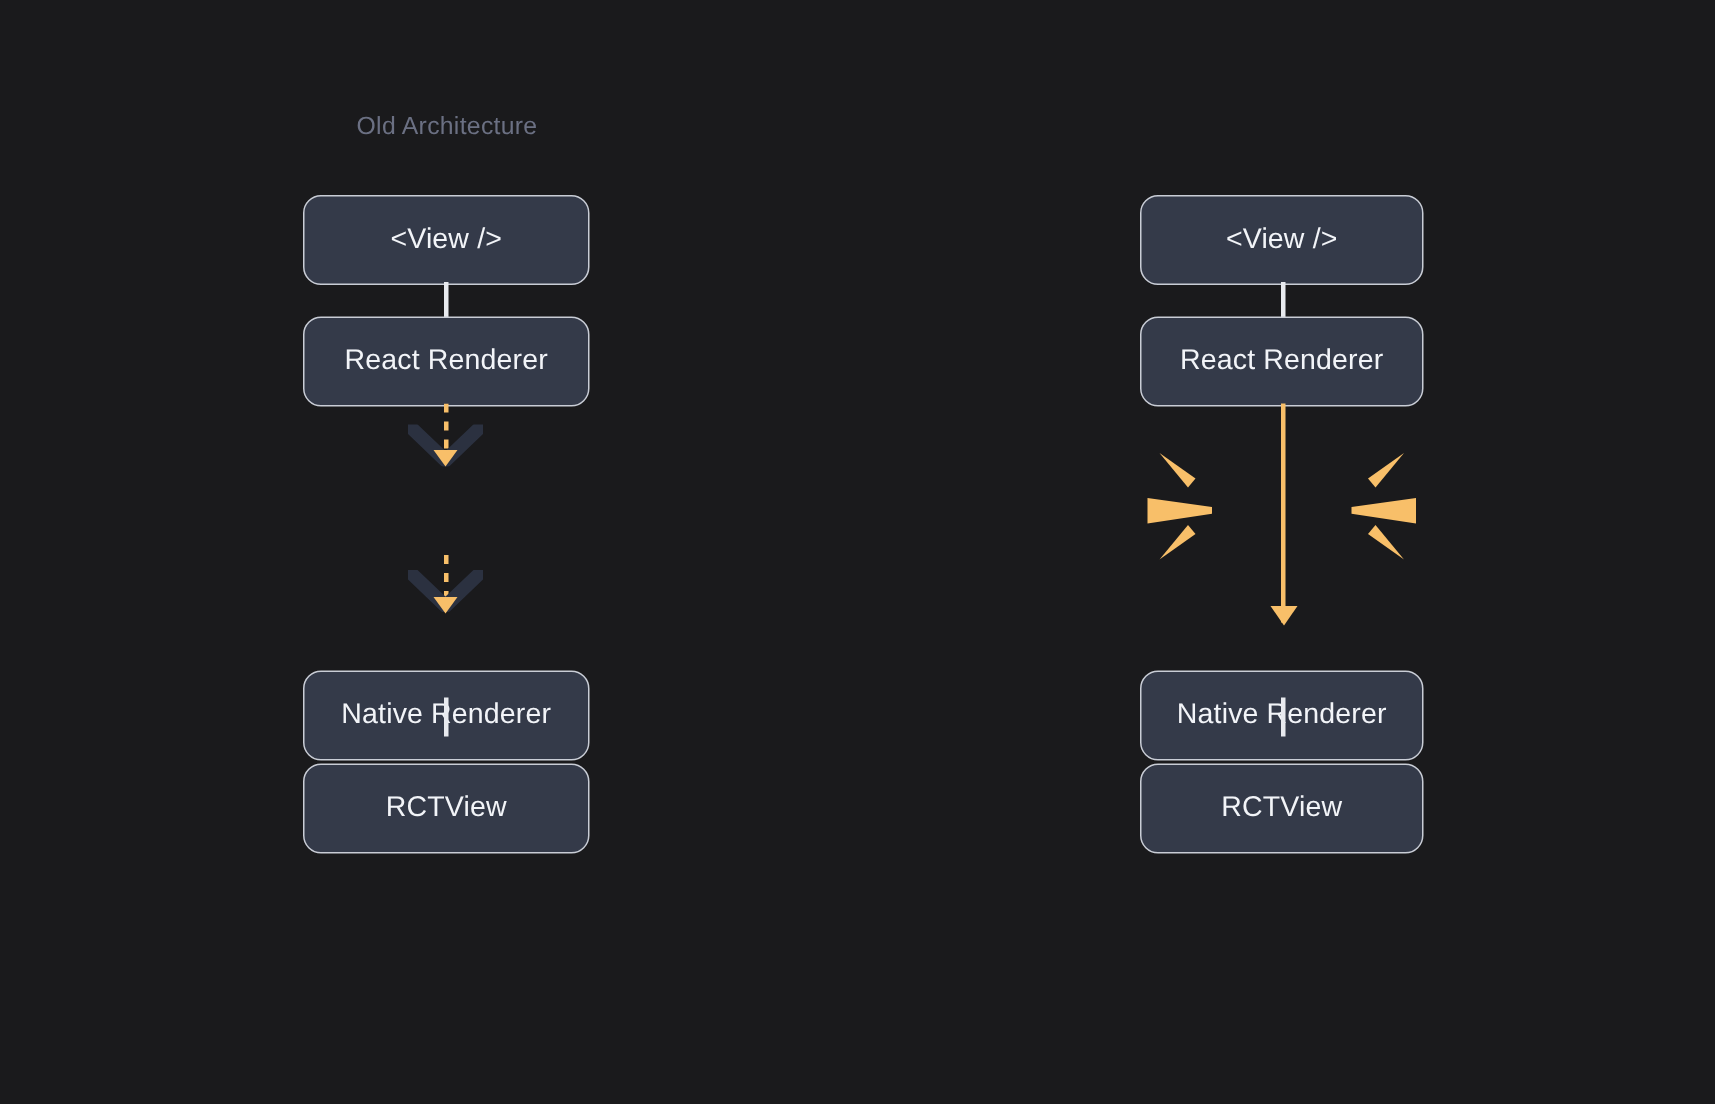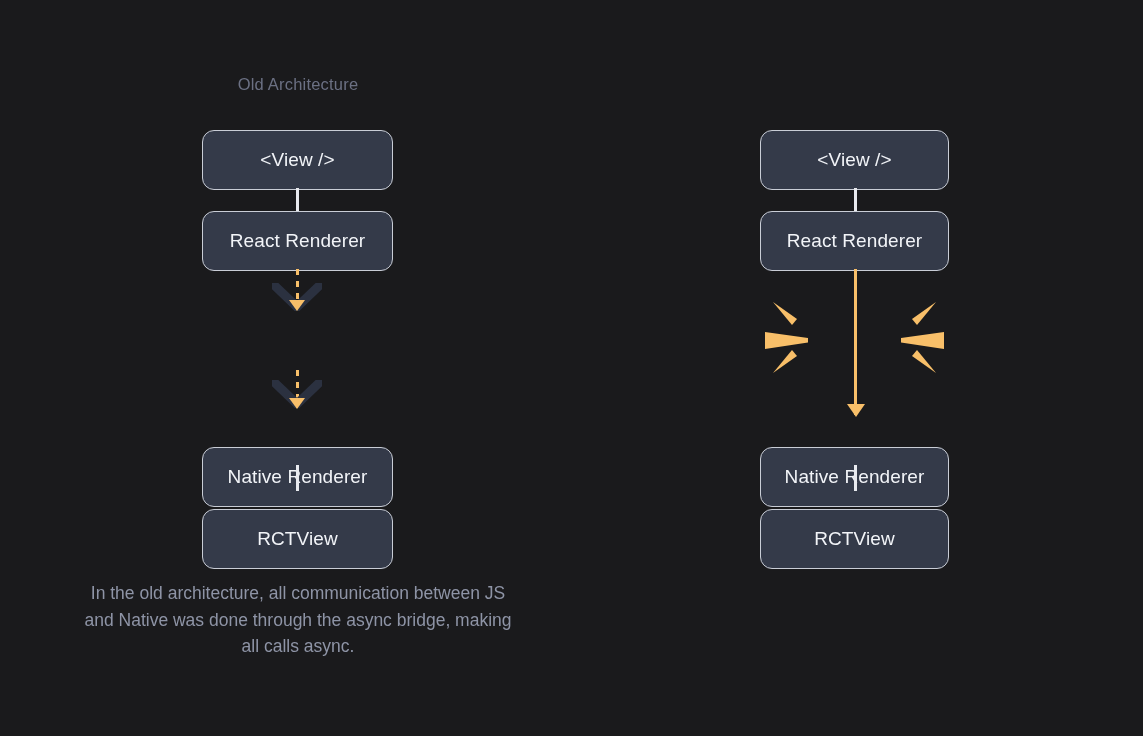--- a/index.html
+++ b/index.html
@@ -227,21 +227,20 @@
     <div class="node n-native">
       <span>Native Renderer</span>
     </div>
 
     <div class="conn c4"></div>
 
     <div class="node n-rct">
       <span>RCTView</span>
     </div>
 
-    <div class="caption">In the old architecture, all communication between JS and Native was done through the async bridge, making all calls async.</div>
   </div>
 
   <div class="column right">
 
 
     <div class="node n-view">
       <span>&lt;View /&gt;</span>
     </div>
 
     <div class="conn c1"></div>

